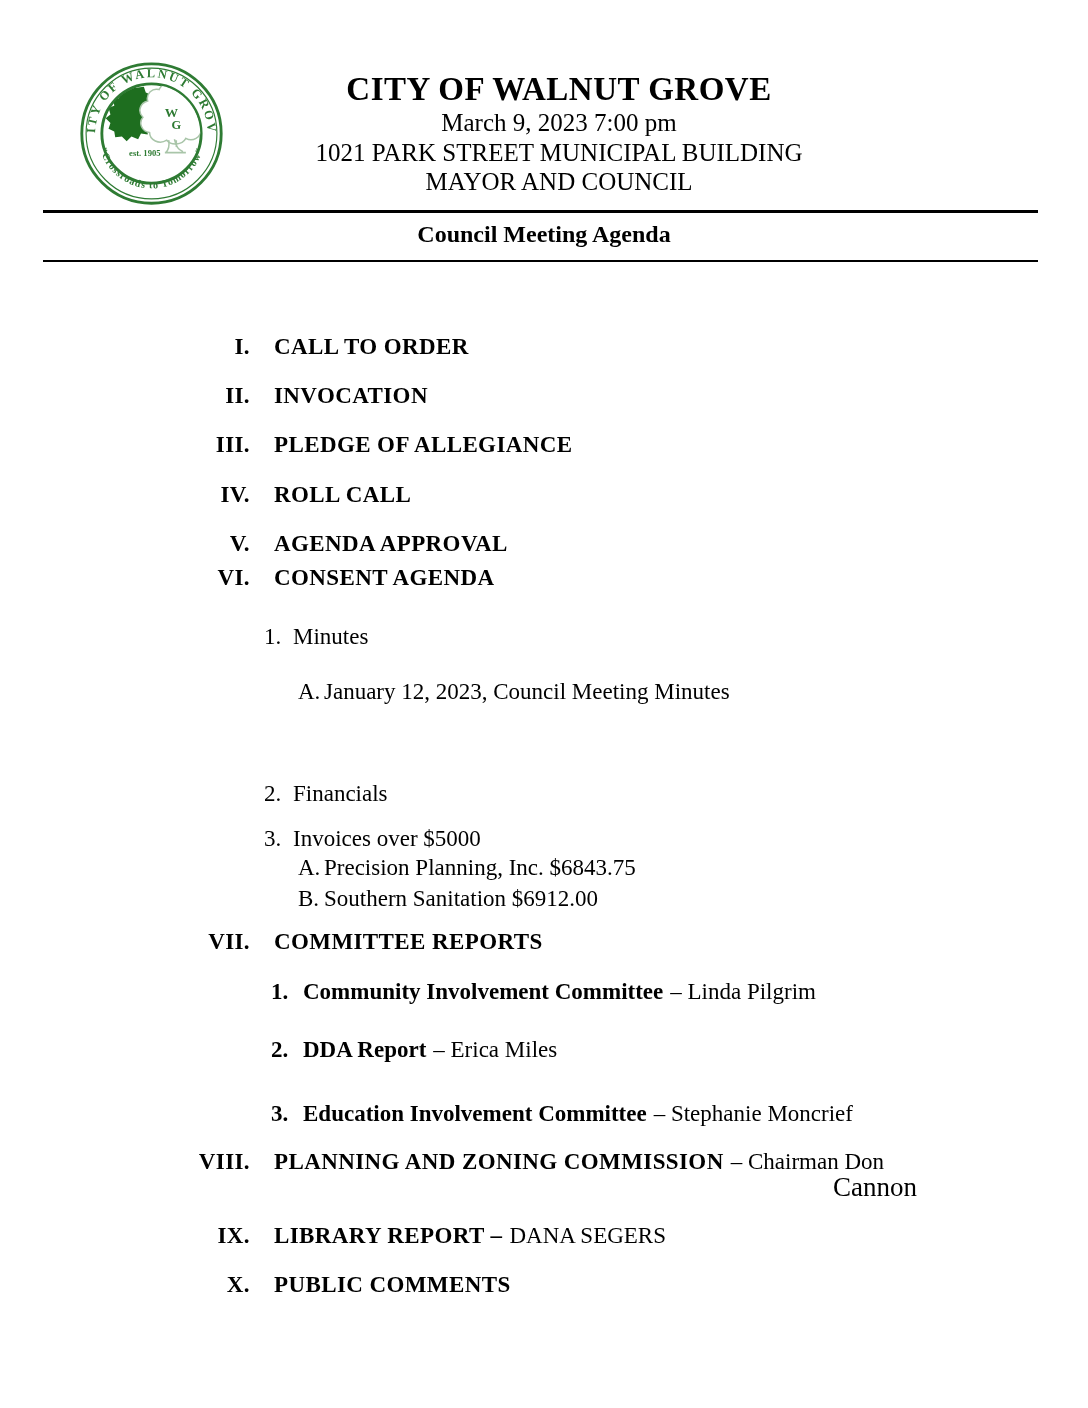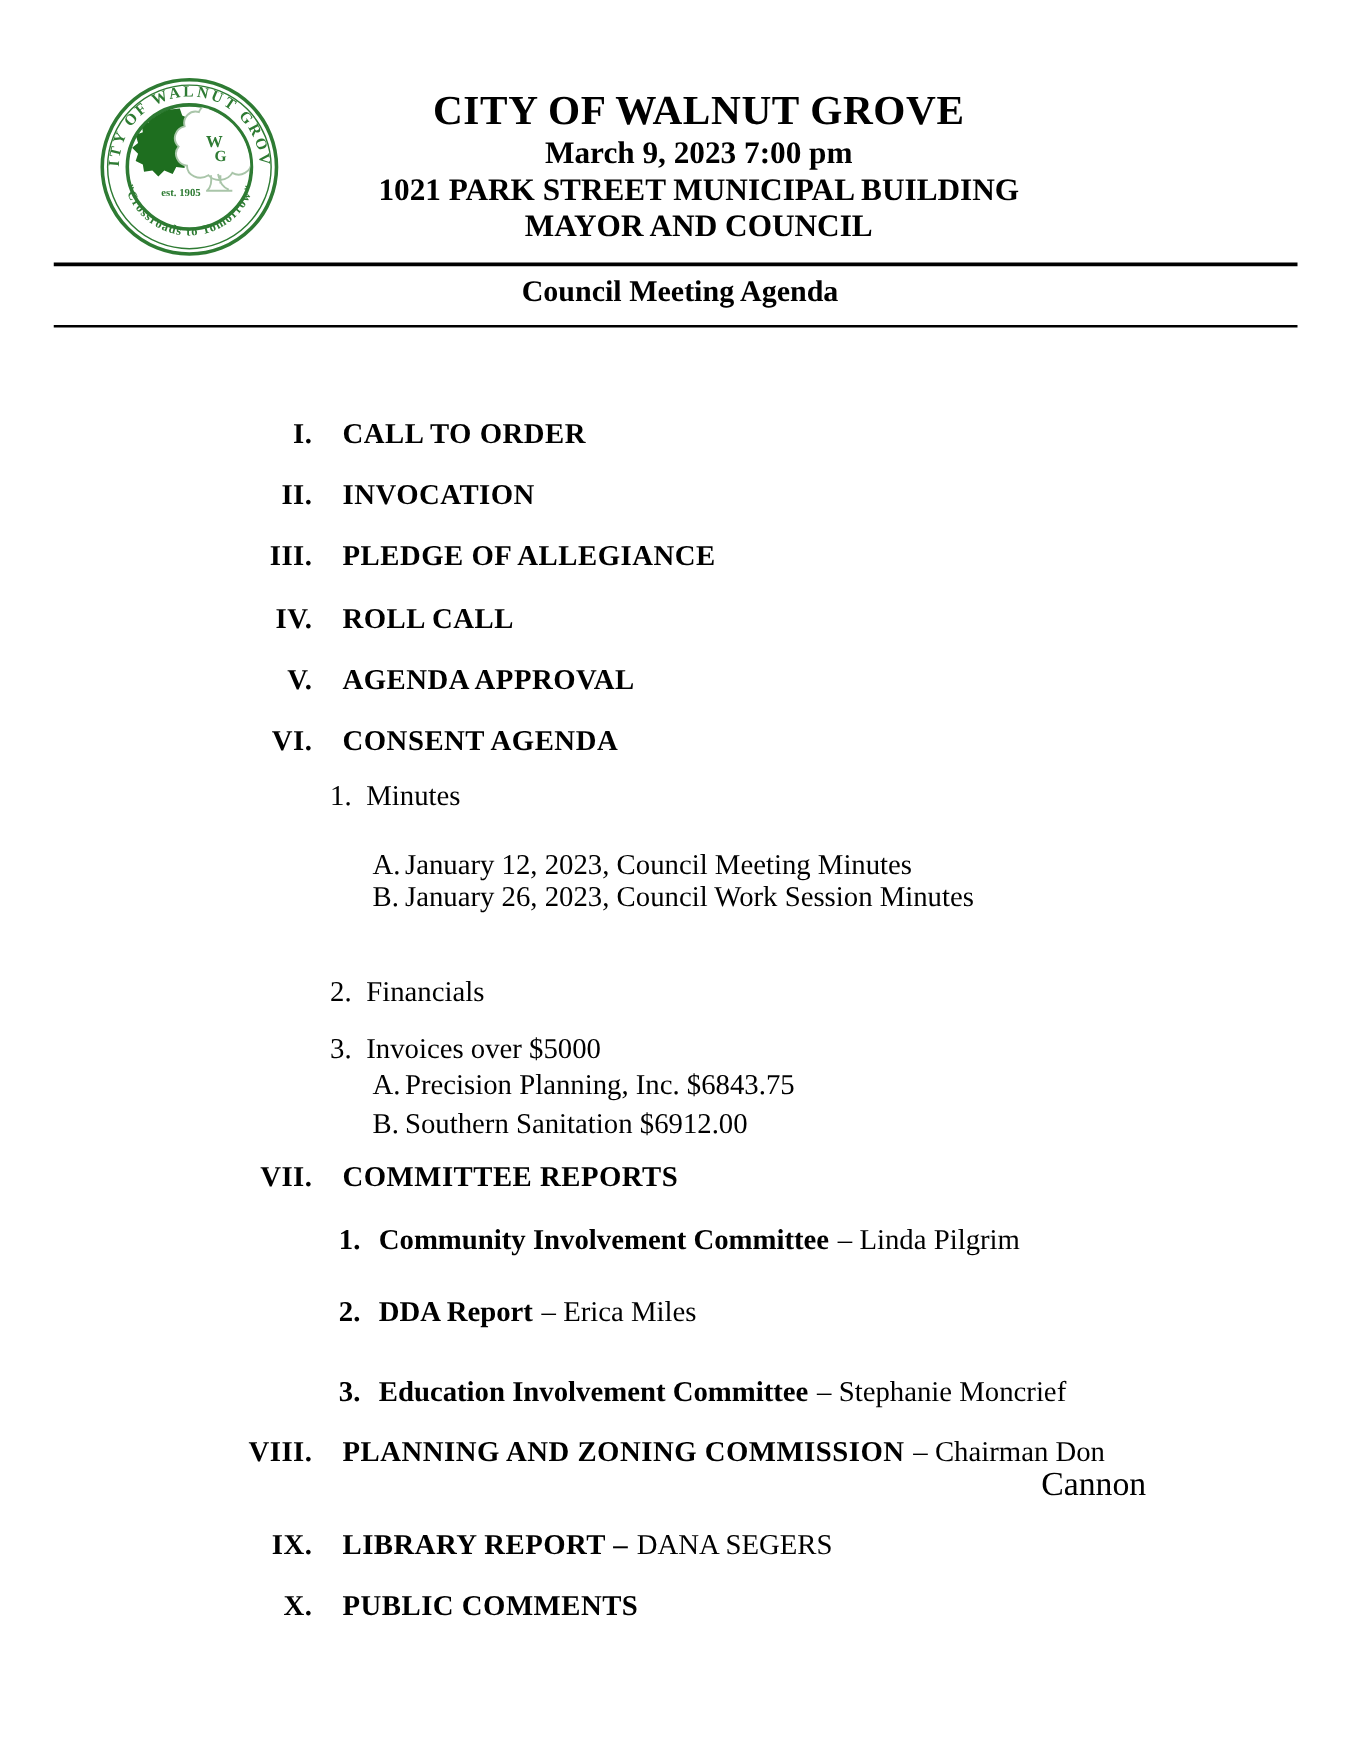--- a/index.html
+++ b/index.html
@@ -9,21 +9,21 @@
     margin:0 auto;
     background:#ffffff;
     font-family:"Liberation Serif","DejaVu Serif",serif;
     color:#000;
     overflow:hidden;
   }
   
   .seal{position:absolute;left:75px;top:60px;width:153px;height:148px;}
   .header-text{position:absolute;left:30px;right:0;top:70px;text-align:center;}
   .doc-title{font-size:33px;font-weight:bold;line-height:38px;letter-spacing:.5px;}
-  .doc-sub{font-size:25px;font-weight:bold;line-height:29.5px;}
+  .doc-sub{font-size:25px;font-weight:normal;line-height:29.5px;}
   .rule{position:absolute;left:43px;width:995px;background:#000;}
   .rule-top{top:210px;height:3px;}
   .rule-bottom{top:260px;height:2px;}
   .agenda-title{position:absolute;left:0;right:0;top:221px;text-align:center;font-size:24px;font-weight:bold;}
   
   .row{position:absolute;left:0;white-space:nowrap;font-size:23px;line-height:27px;}
   .mi{font-weight:bold;letter-spacing:.4px;}
   .rn{display:inline-block;width:250px;text-align:right;}
   .lbl{margin-left:24px;text-align:center;}
   .rest{font-weight:normal;letter-spacing:0;margin-left:7px;margin-top:31px;}
@@ -93,32 +93,29 @@
   </div>
   <div class="row mi" style="top:431px">
     <span class="rn">III.</span><span class="lbl">PLEDGE OF ALLEGIANCE</span>
   </div>
   <div class="row mi" style="top:481px">
     <span class="rn">IV.</span><span class="lbl">ROLL CALL</span>
   </div>
   <div class="row mi" style="top:530px">
     <span class="rn">V.</span><span class="lbl">AGENDA APPROVAL</span>
   </div>
-  <div class="row mi" style="top:579px">
+  <div class="row mi" style="top:564px">
     <span class="rn">VI.</span><span class="lbl">CONSENT AGENDA</span>
   </div>
 
   <div class="row cs" style="top:623px">
     <span class="sn">1.</span><span>Minutes</span>
   </div>
   <div class="row ent" style="top:678px">
     <span class="ln">A.</span><span>January 12, 2023, Council Meeting Minutes</span>
-  </div>
-  <div class="row ent" style="top:704px">
-    <span class="ln">B.</span><span>January 26, 2023, Council Work Session Minutes</span>
   </div>
 
   <div class="row cs" style="top:780px">
     <span class="sn">2.</span><span>Financials</span>
   </div>
 
   <div class="row cs" style="top:825px">
     <span class="sn">3.</span><span>Invoices over $5000</span>
   </div>
   <div class="row ent" style="top:854px">

